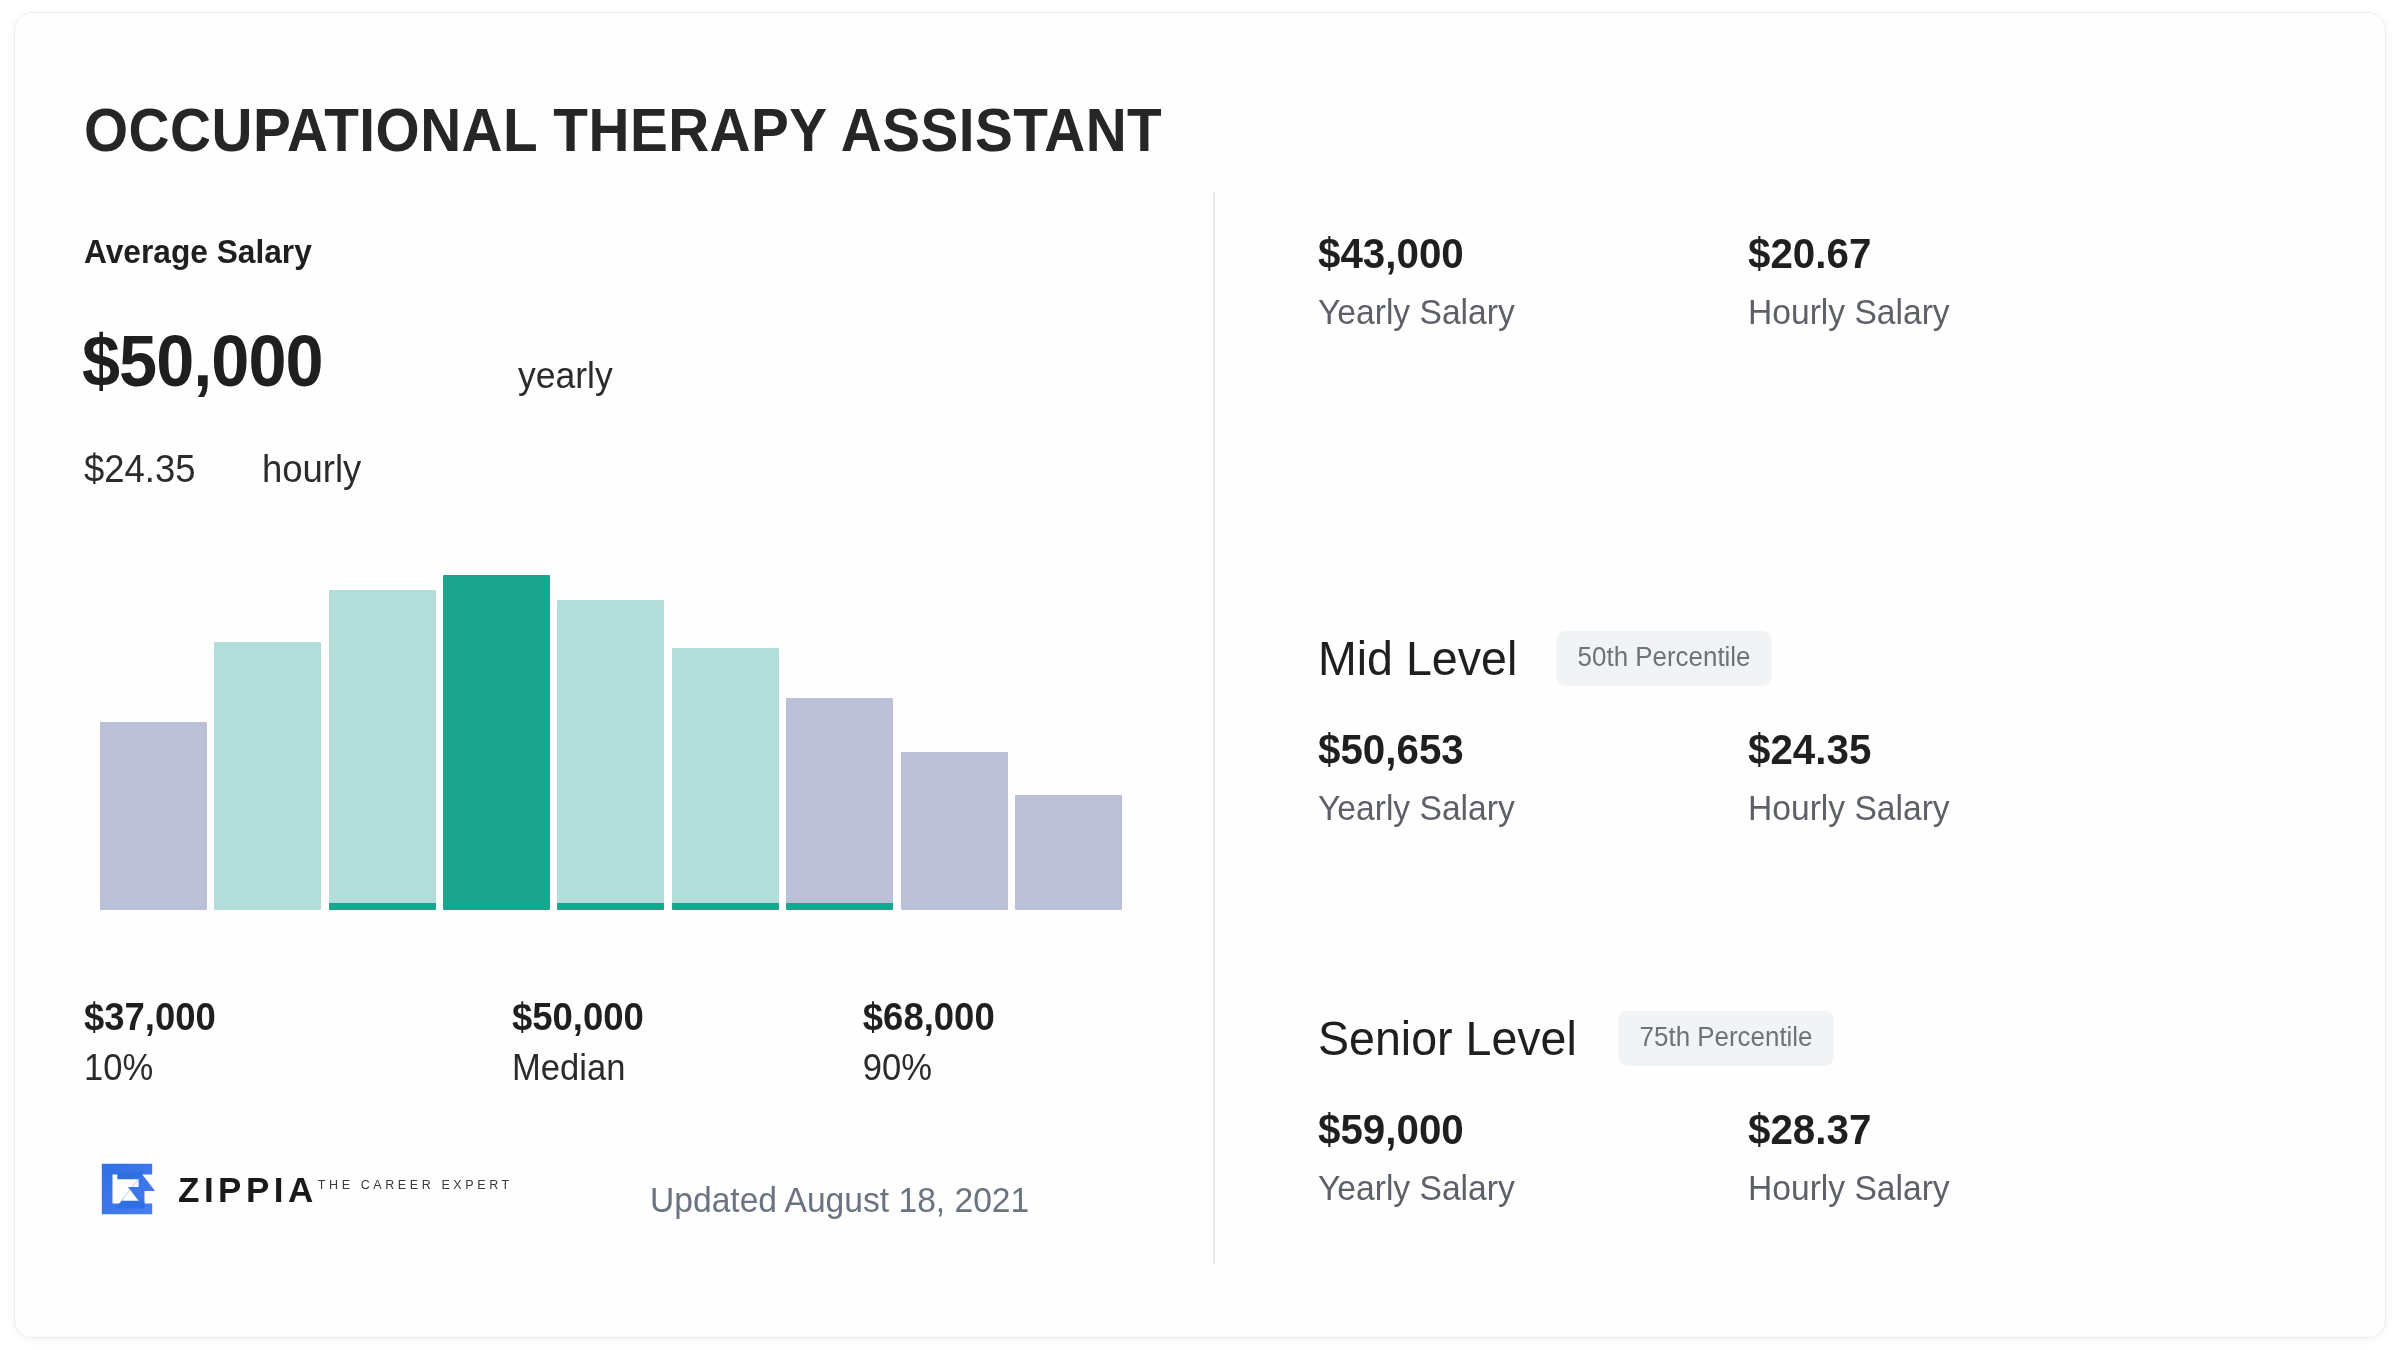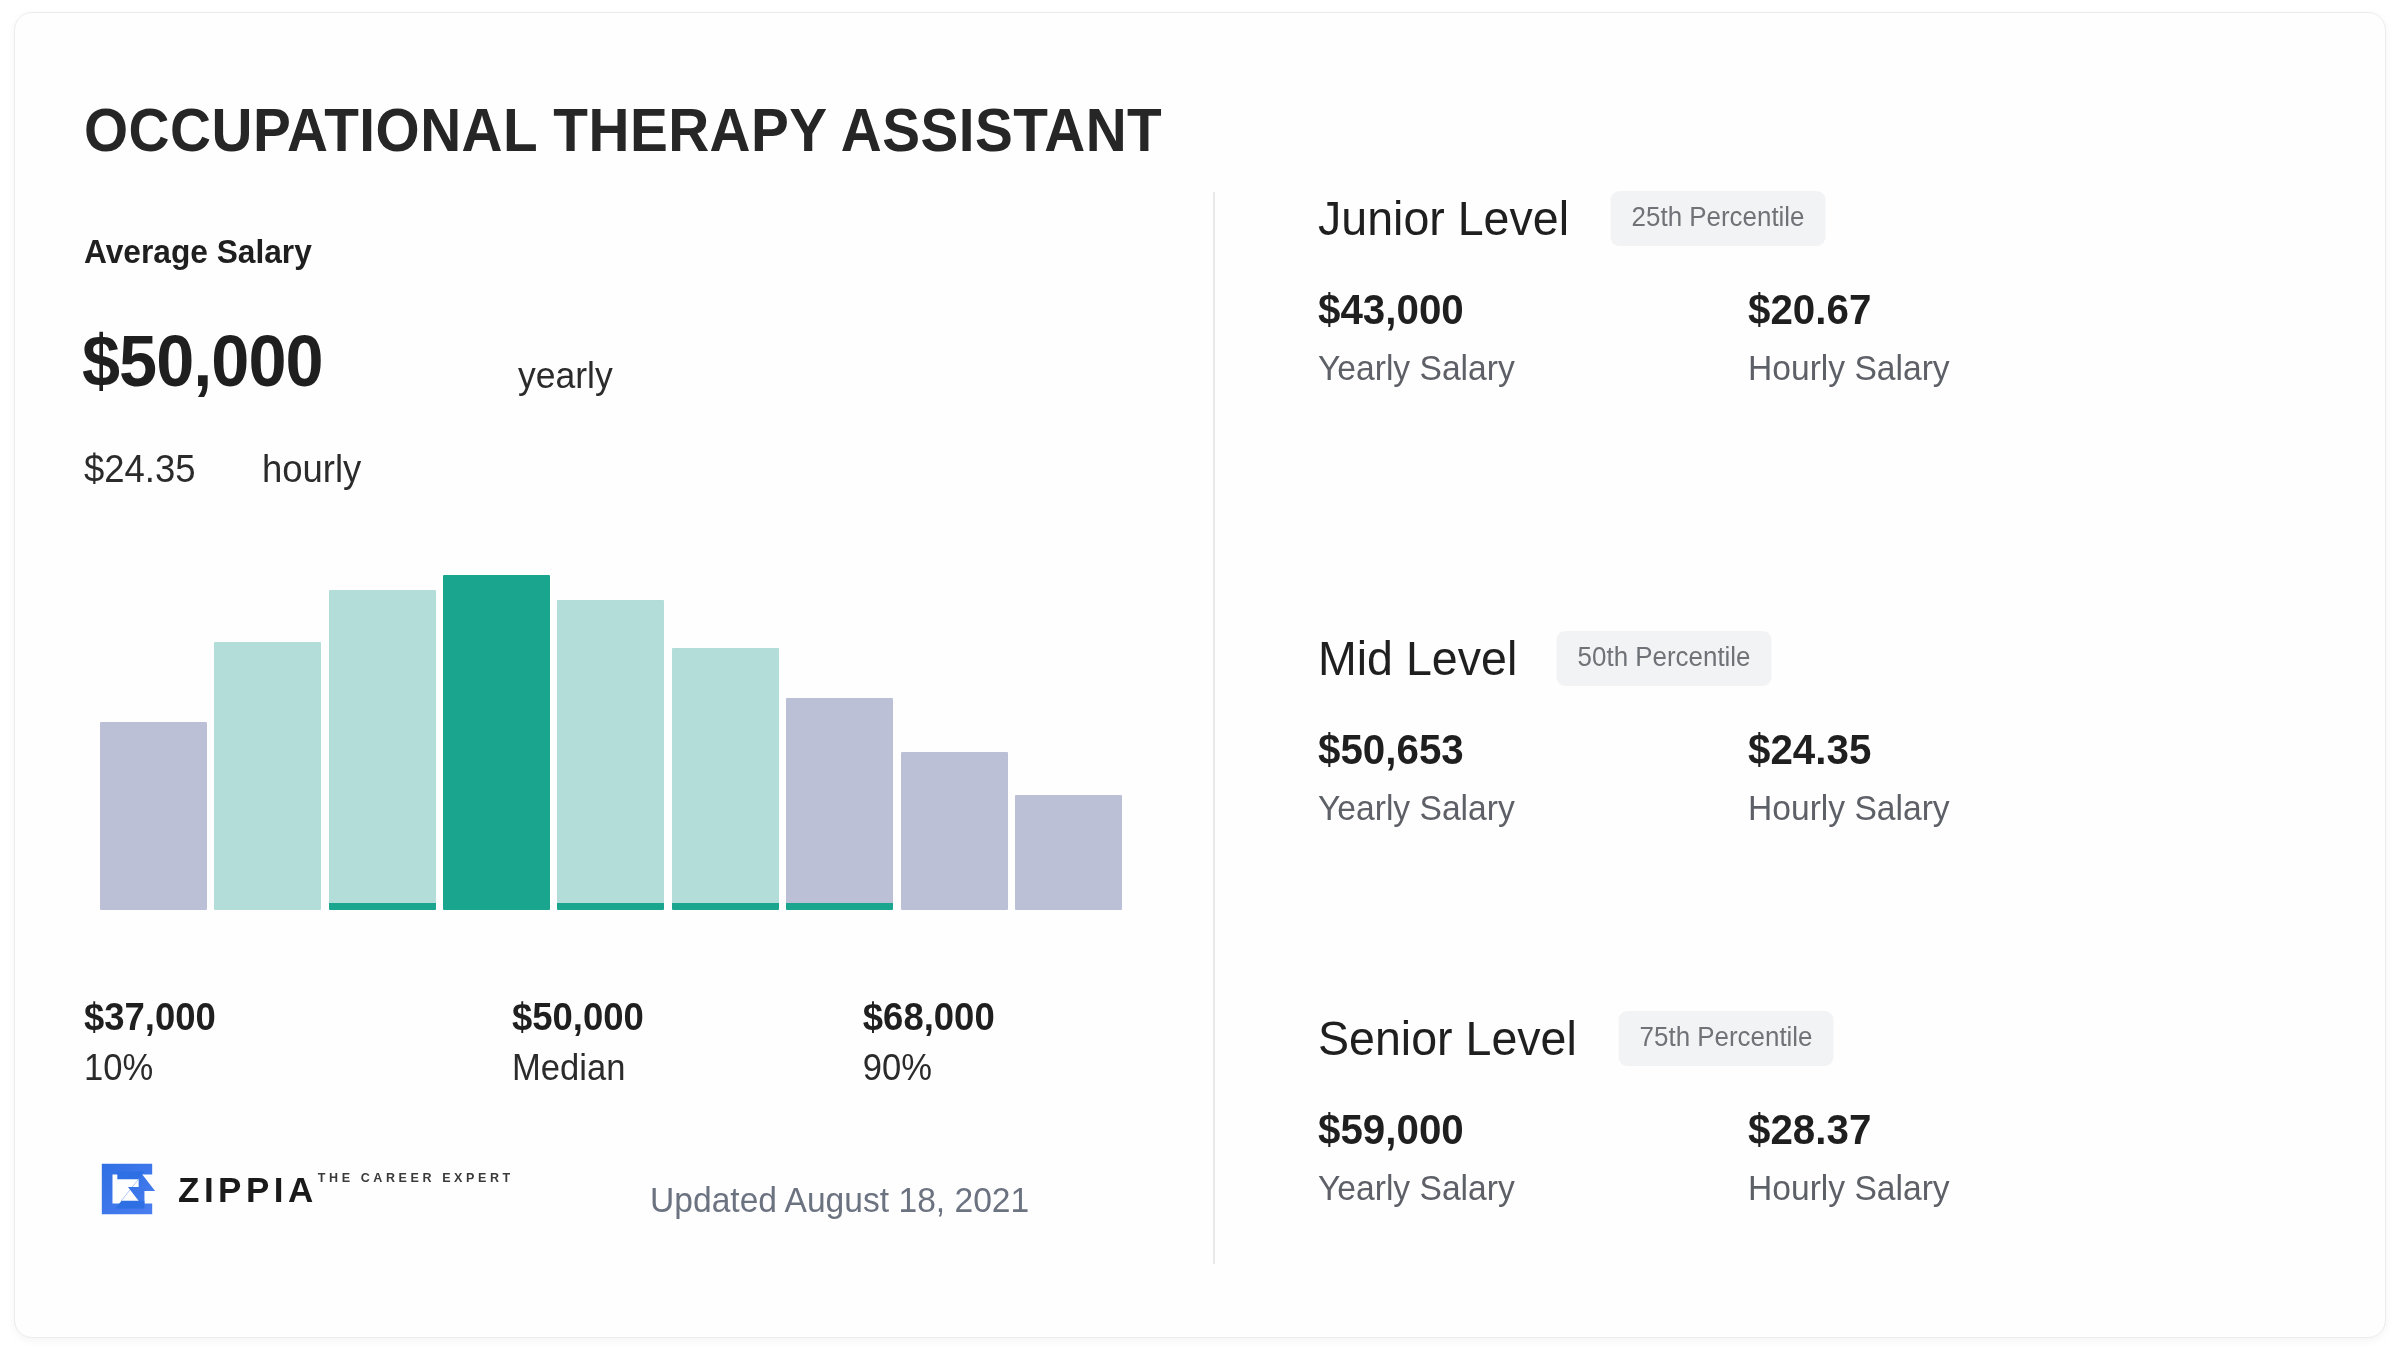--- a/index.html
+++ b/index.html
@@ -127,22 +127,22 @@
     position: absolute; left: 96px; top: 1158px;
     display: flex; align-items: center; gap: 20px;
   }
   .brand-mark { width: 62px; height: 62px; display: block; }
   .brand-text { display: flex; flex-direction: row; justify-content: center; }
   .brand-name {
     font-size: 35px; font-weight: 700; color: #1a1a1a;
     letter-spacing: 4.5px; line-height: 1;
   }
   .brand-tag {
-    font-size: 12.5px; font-weight: 700; color: #3a3a3a;
-    letter-spacing: 3.6px; line-height: 1;
+    font-size: 12.5px; font-weight: 400; color: #3a3a3a;
+    letter-spacing: 3.6px; margin-top: 7px; line-height: 1;
   }
   .updated {
     position: absolute; left: 650px; top: 1180px;
     font-size: 35px; font-weight: 400; color: #6b7280;
     transform: scaleX(0.96); transform-origin: left center;
     white-space: nowrap;
   }
 
   
   .right-panel { position: absolute; left: 1213px; top: 0; width: 1187px; height: 100%; }
@@ -258,24 +258,20 @@
         <div class="brand-name">ZIPPIA</div>
         <div class="brand-tag">THE CAREER EXPERT</div>
       </div>
     </div>
 
     <div class="updated">Updated August 18, 2021</div>
   </div>
 
   <div class="right-panel" id="right-panel">
       <div class="level-block" style="top: 190px;">
-        <div class="level-head">
-          <div class="level-title">Junior Level</div>
-          <div class="percentile-badge">25th Percentile</div>
-        </div>
         <div class="level-stats">
           <div class="stat">
             <div class="stat-value">$43,000</div>
             <div class="stat-label">Yearly Salary</div>
           </div>
           <div class="stat">
             <div class="stat-value">$20.67</div>
             <div class="stat-label">Hourly Salary</div>
           </div>
         </div>

